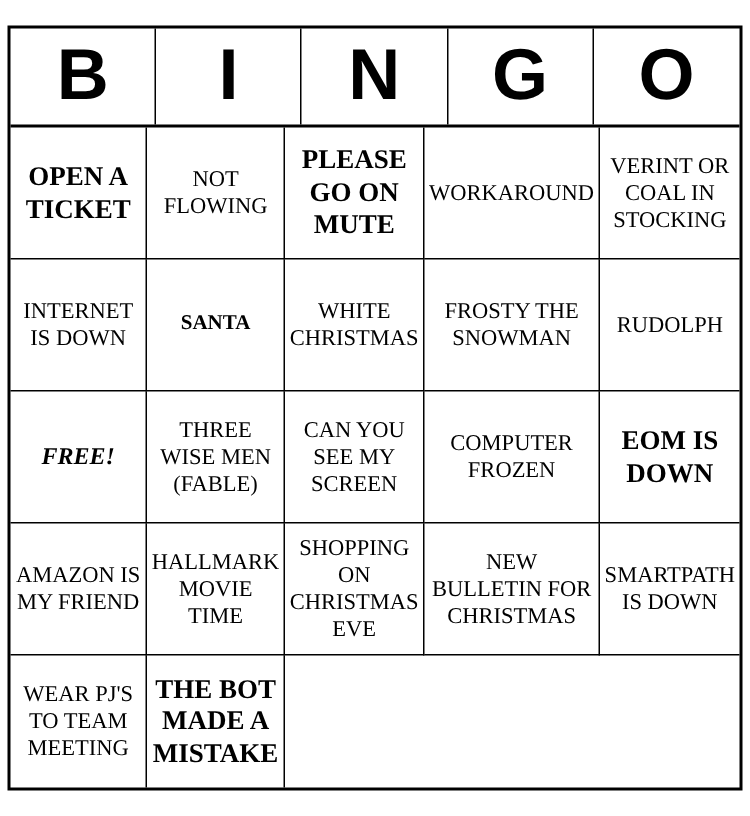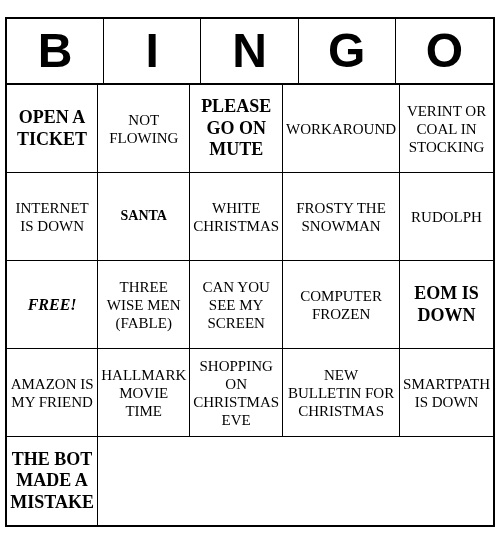--- a/index.html
+++ b/index.html
@@ -134,16 +134,19 @@
       <div class="bingo-cell">
         <span class="">SHOPPING ON CHRISTMAS EVE</span>
       </div>
       <div class="bingo-cell">
         <span class="">NEW BULLETIN FOR CHRISTMAS</span>
       </div>
       <div class="bingo-cell">
         <span class="">SMARTPATH IS DOWN</span>
       </div>
       <div class="bingo-cell">
+        <span class="">WEAR PJ'S TO TEAM MEETING</span>
+      </div>
+      <div class="bingo-cell">
         <span class="large">THE BOT MADE A MISTAKE</span>
       </div>
     </div>
 </div>
 
 </body></html>

